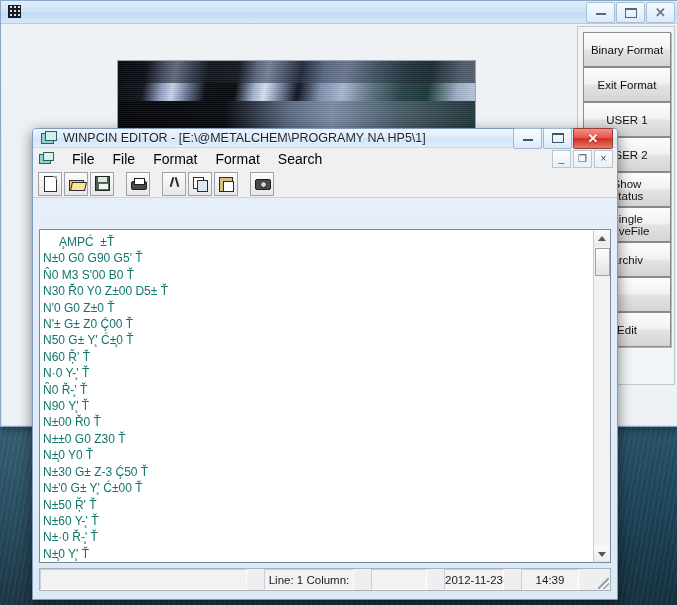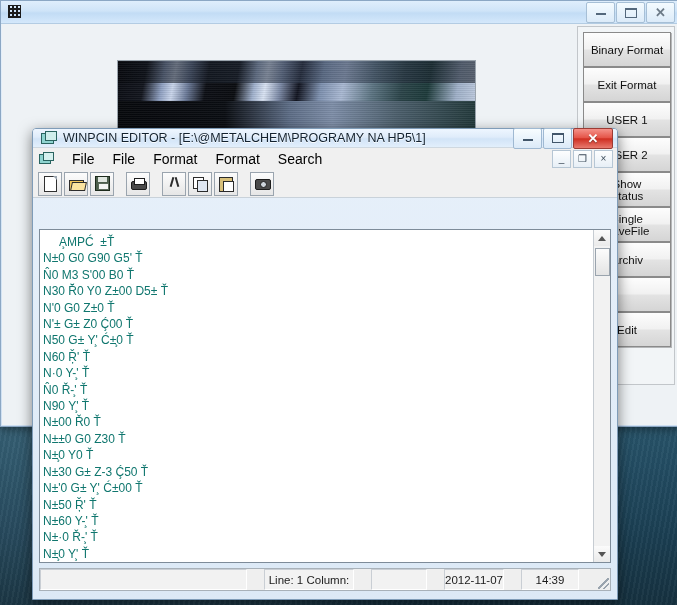--- a/index.html
+++ b/index.html
@@ -425,18 +425,18 @@
       <div class="sb-arrow down">
           <i></i>
         </div>
     </div>
   </div>
 
   <div id="editor-statusbar">
     <div class="sb-cell" id="sb-blank1"></div>
     <div class="sb-cell" id="sb-line">Line: 1 Column:</div>
     <div class="sb-cell" id="sb-blank2"></div>
-    <div class="sb-cell" id="sb-date">2012-11-07</div>
+    <div class="sb-cell" id="sb-date">2012-11-23</div>
     <div class="sb-cell" id="sb-time">14:39</div>
     <div id="sb-grip"></div>
   </div>
 
 </div>
 
 </body></html>

